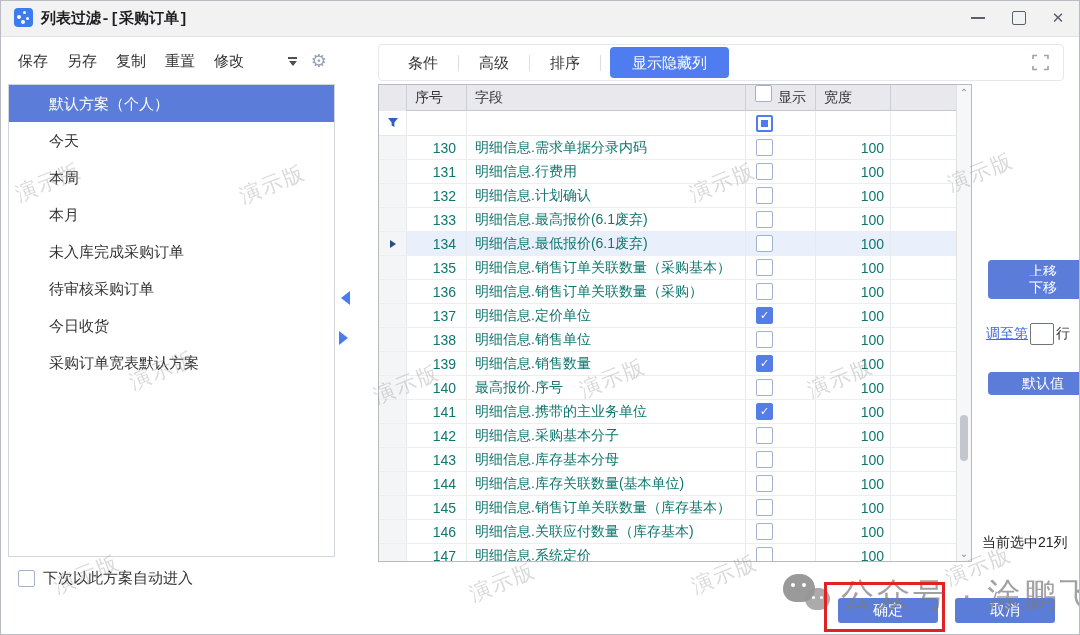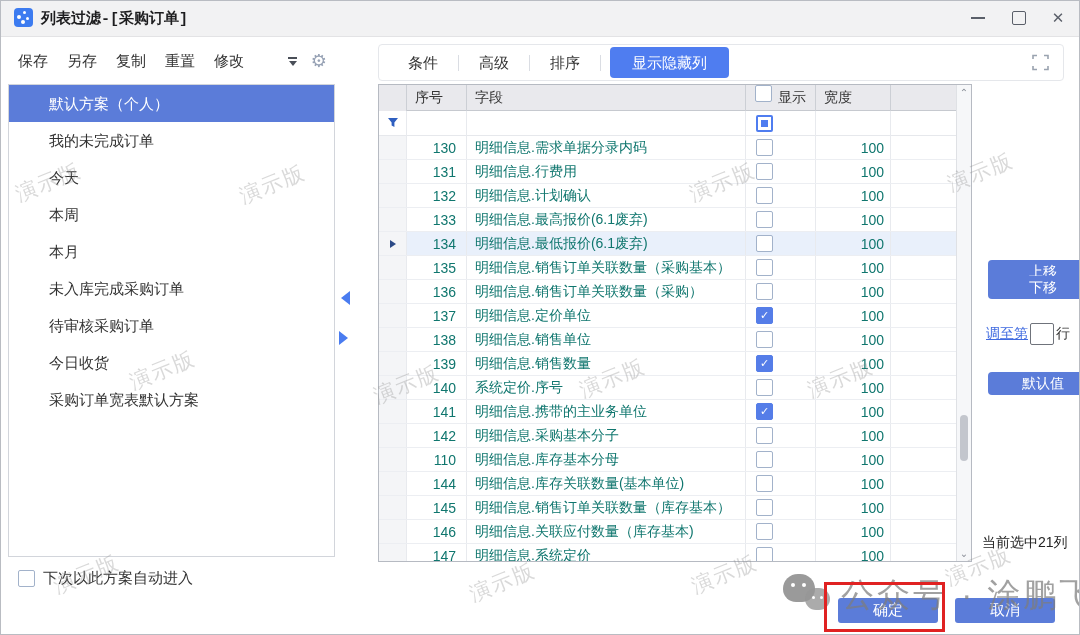--- a/index.html
+++ b/index.html
@@ -148,21 +148,20 @@
     <div class="fold">
         <span class="bar"></span>
         <span class="tri"></span>
       </div>
     <div class="gear">⚙</div>
   </div>
 </div>
 
 <div class="sidebar">
     <div class="sitem sel">默认方案（个人）</div>
-    <div class="sitem">我的未完成订单</div>
     <div class="sitem">今天</div>
     <div class="sitem">本周</div>
     <div class="sitem">本月</div>
     <div class="sitem">未入库完成采购订单</div>
     <div class="sitem">待审核采购订单</div>
     <div class="sitem">今日收货</div>
     <div class="sitem">采购订单宽表默认方案</div>
   </div>
 <div class="arr arr-left"></div>
 <div class="arr arr-right"></div>
@@ -310,21 +309,21 @@
         <div class="c field">明细信息.销售数量</div>
         <div class="c show">
           <span class="cb on"></span>
         </div>
         <div class="c width">100</div>
         <div class="c last"></div>
       </div>
       <div class="trow">
         <div class="c ind"></div>
         <div class="c no">140</div>
-        <div class="c field">系统定价.序号</div>
+        <div class="c field">最高报价.序号</div>
         <div class="c show">
           <span class="cb"></span>
         </div>
         <div class="c width">100</div>
         <div class="c last"></div>
       </div>
       <div class="trow">
         <div class="c ind"></div>
         <div class="c no">141</div>
         <div class="c field">明细信息.携带的主业务单位</div>
@@ -339,21 +338,21 @@
         <div class="c no">142</div>
         <div class="c field">明细信息.采购基本分子</div>
         <div class="c show">
           <span class="cb"></span>
         </div>
         <div class="c width">100</div>
         <div class="c last"></div>
       </div>
       <div class="trow">
         <div class="c ind"></div>
-        <div class="c no">110</div>
+        <div class="c no">143</div>
         <div class="c field">明细信息.库存基本分母</div>
         <div class="c show">
           <span class="cb"></span>
         </div>
         <div class="c width">100</div>
         <div class="c last"></div>
       </div>
       <div class="trow">
         <div class="c ind"></div>
         <div class="c no">144</div>

